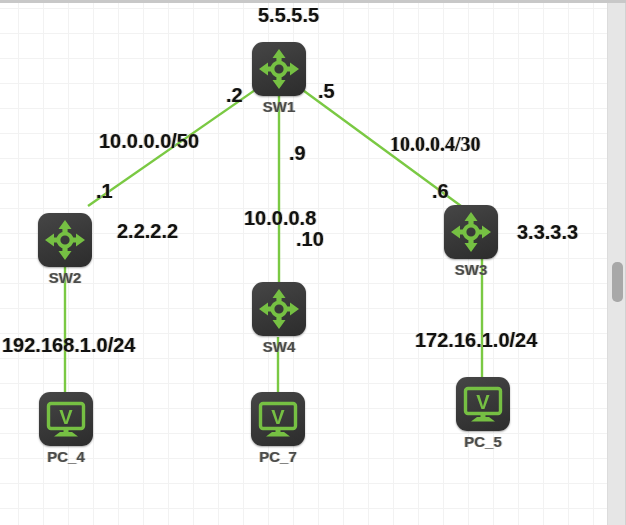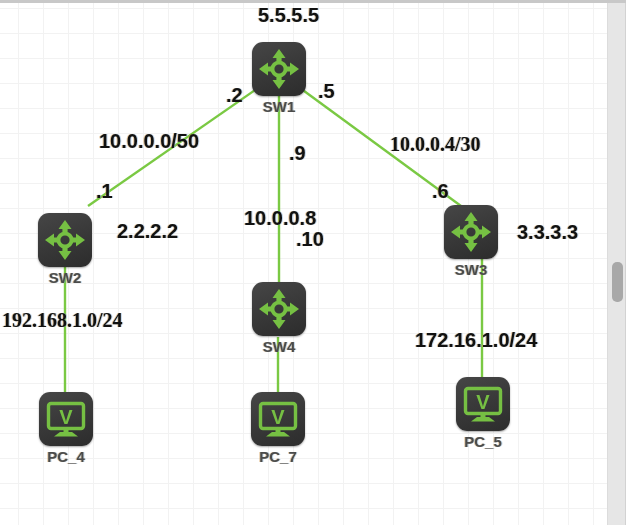--- a/index.html
+++ b/index.html
@@ -214,21 +214,21 @@
       <div class="anno big" style="left: 318px; top: 80px;">.5</div>
       <div class="anno big" style="left: 99px; top: 130px;">10.0.0.0/50</div>
       <div class="anno big" style="left: 390px; top: 133px; font-family: Liberation Serif, serif;">10.0.0.4/30</div>
       <div class="anno big" style="left: 289px; top: 142px;">.9</div>
       <div class="anno big" style="left: 244px; top: 179px; margin-top: 28px;">10.0.0.8</div>
       <div class="anno big" style="left: 296px; top: 228px;">.10</div>
       <div class="anno big" style="left: 96px; top: 180px;">.1</div>
       <div class="anno big" style="left: 432px; top: 180px;">.6</div>
       <div class="anno big" style="left: 117px; top: 220px;">2.2.2.2</div>
       <div class="anno big" style="left: 517px; top: 221px; text-align: center;">3.3.3.3</div>
-      <div class="anno big" style="left: 2px; top: 309px; font-family: Liberation Serif, serif;">192.168.1.0/24</div>
+      <div class="anno big" style="left: 2px; top: 334px;">192.168.1.0/24</div>
       <div class="anno big" style="left: 415px; top: 329px;">172.16.1.0/24</div>
     </div>
 
   <div id="vscroll">
     <div id="vscroll-thumb"></div>
   </div>
   <div id="edge-line"></div>
 
 </div>
 

